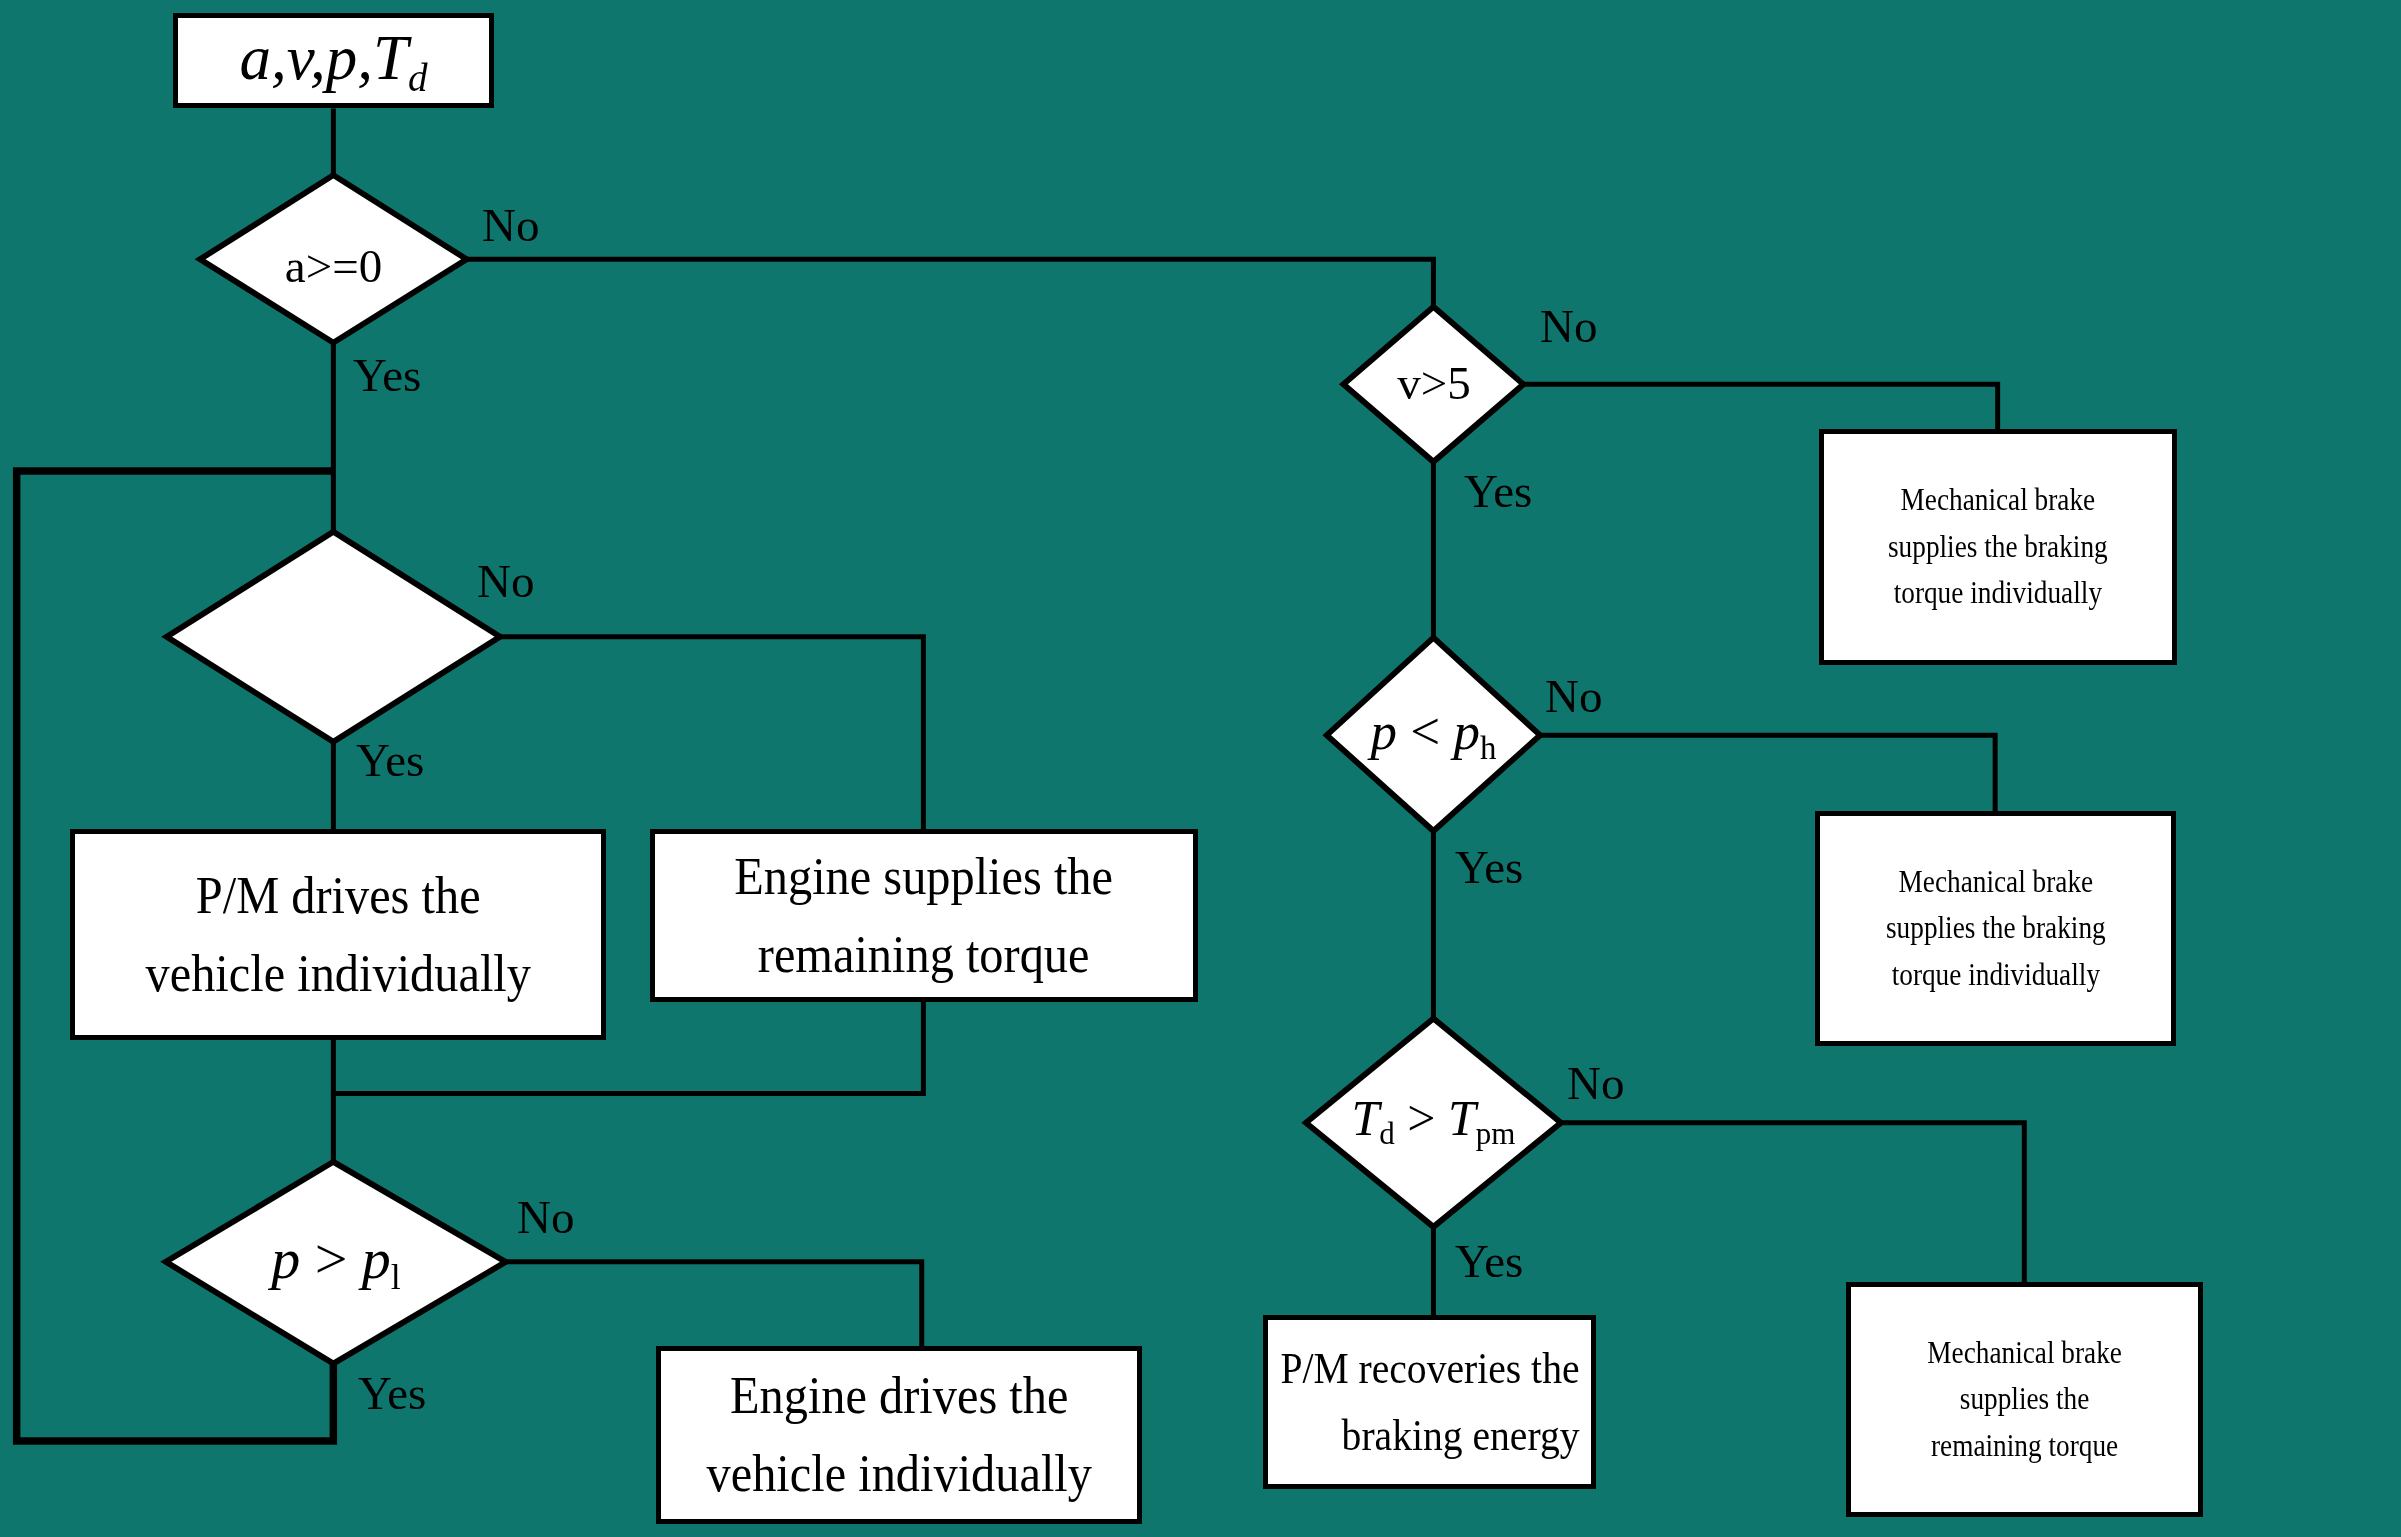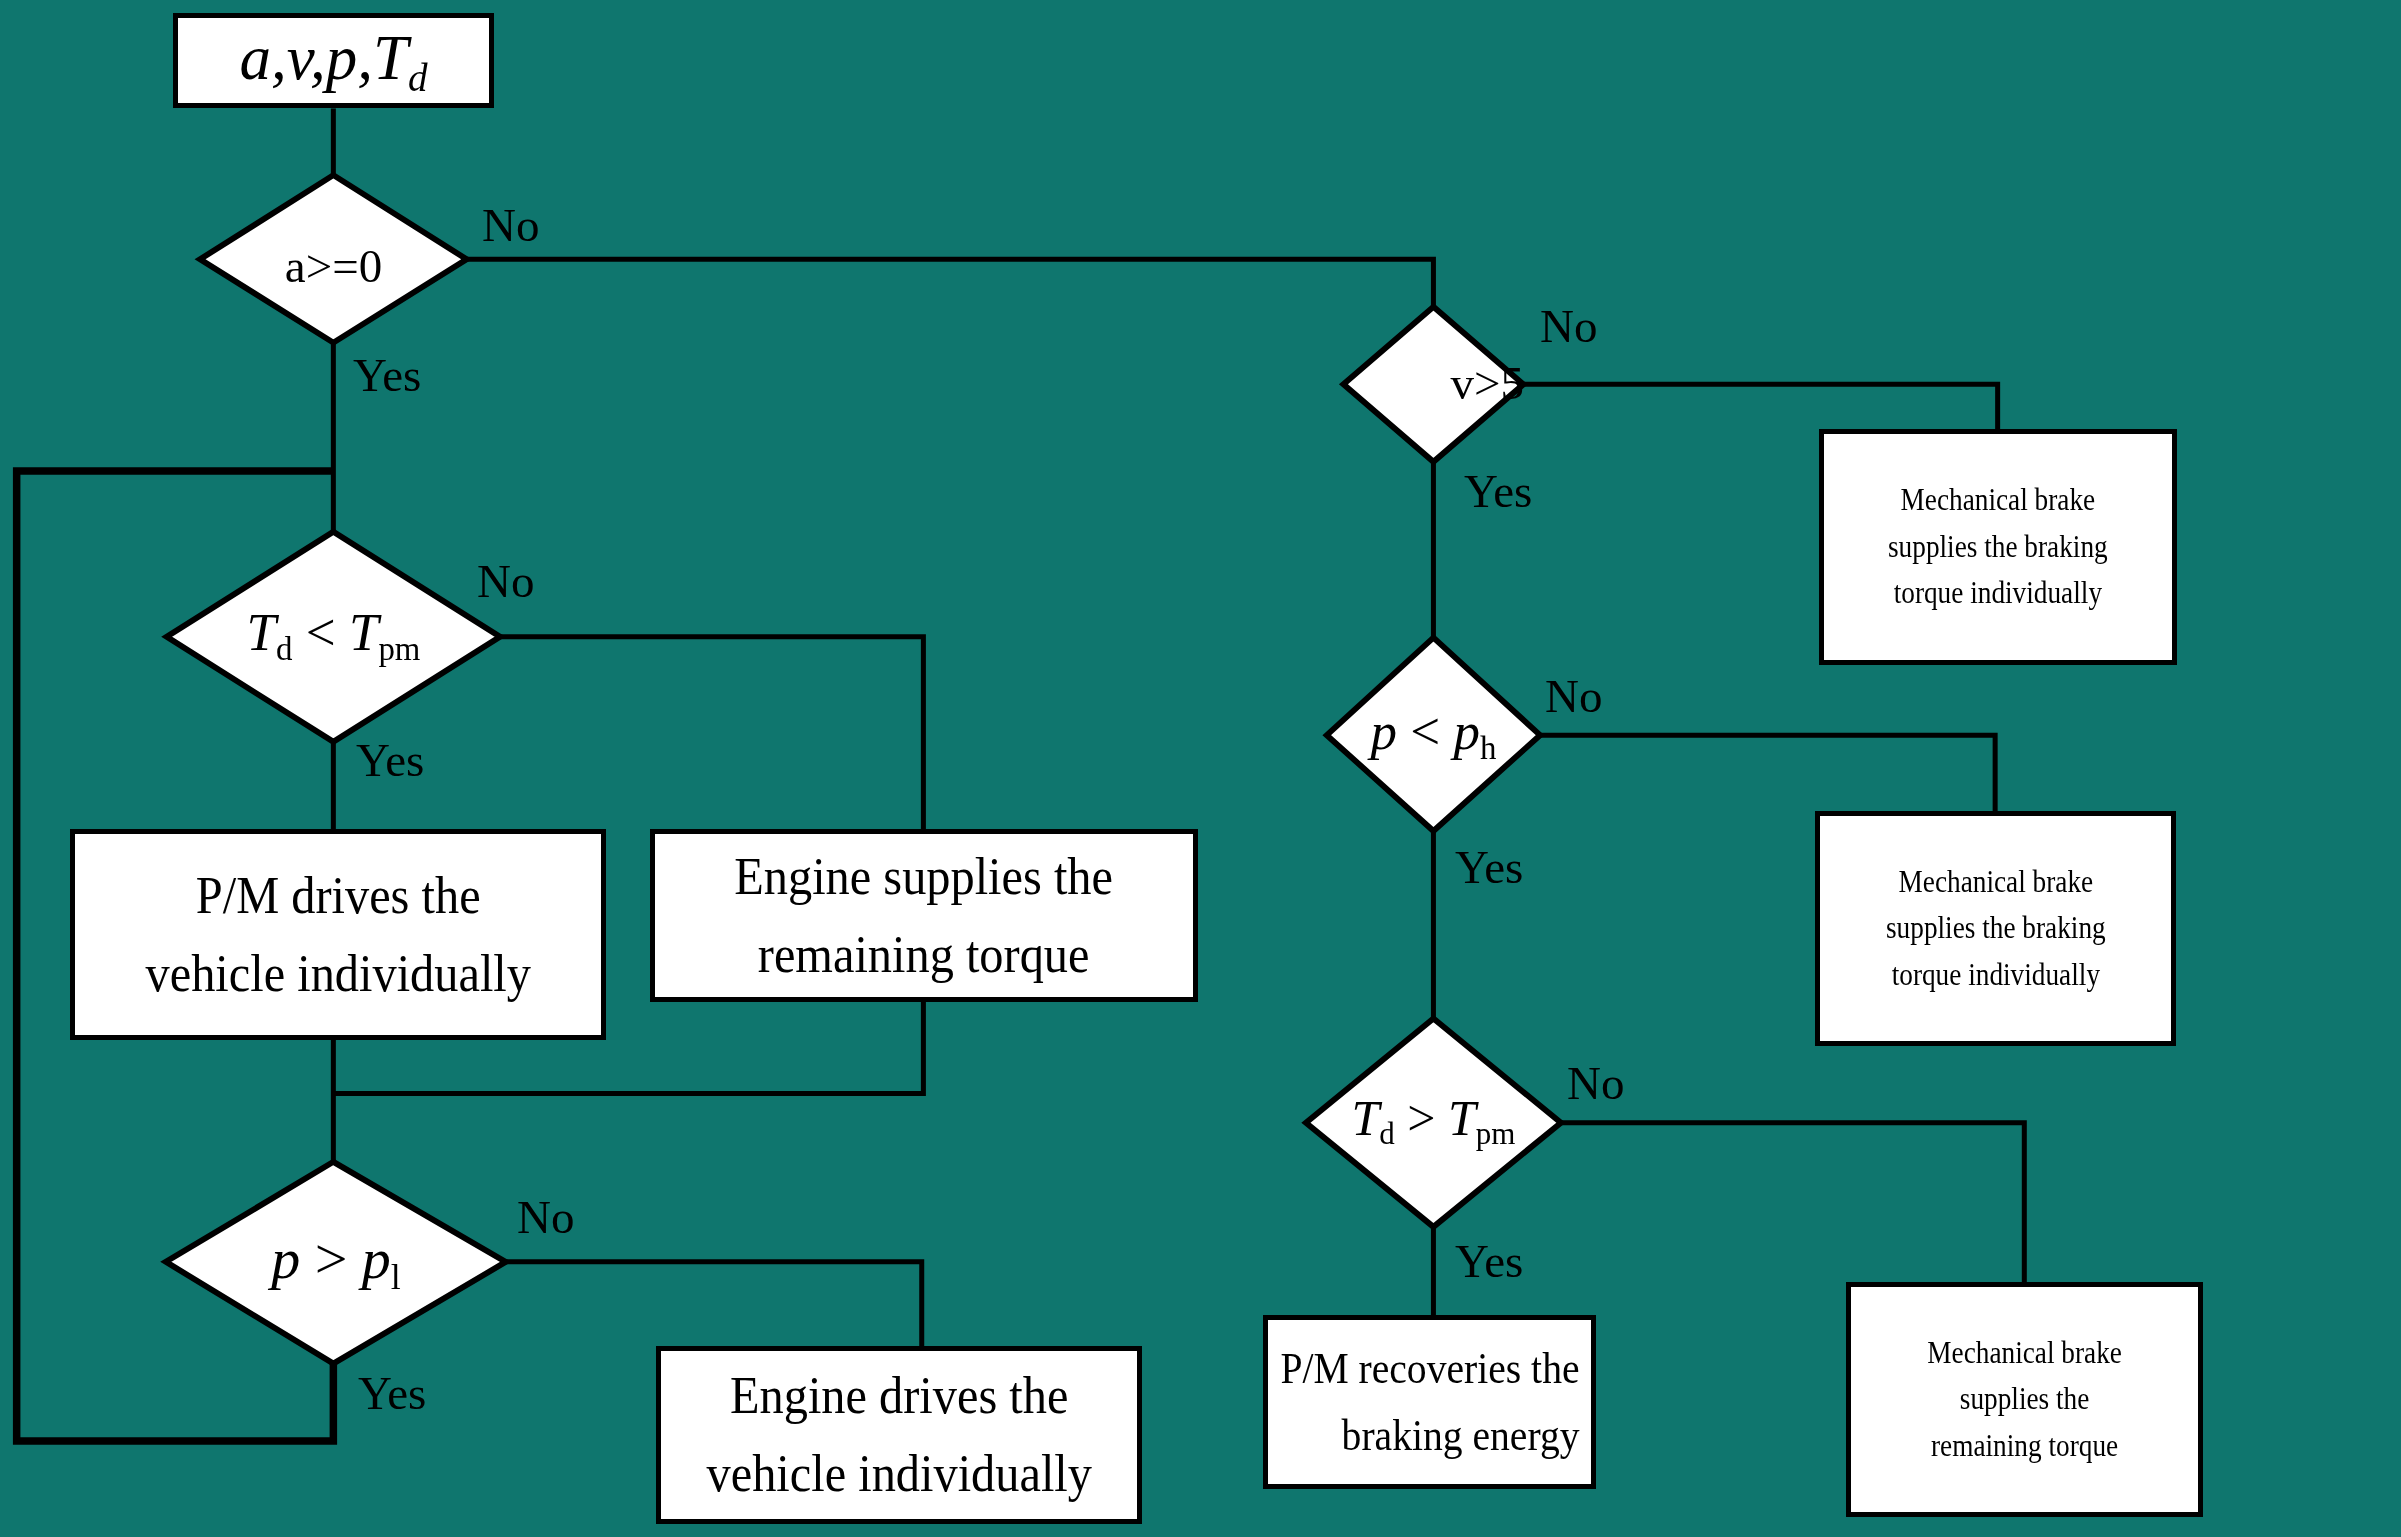--- a/index.html
+++ b/index.html
@@ -115,25 +115,24 @@
 
   <div class="node fs54" style="left:1263px;top:1315px;width:333px;height:174px;">
     <div class="boxtext" style="text-align:right;">
         <div class="box-line">P/M recoveries the</div>
         <div class="box-line">braking energy</div>
       </div>
   </div>
 
   <div class="dlabel" style="left:200px;top:233px;width:267px;font-size:47px;margin-top:8px;"><span>a&gt;=0</span></div>
 
-  <div class="dlabel" style="left:167px;top:603px;width:333px;font-size:53px;"><span class="it">T</span><span class="sub">d</span><span> &lt; </span><span class="it">T</span><span class="sub">pm</span></div>
 
   <div class="dlabel" style="left:166px;top:1227px;width:340px;font-size:58px;"><span class="it">p</span><span> &gt; </span><span class="it">p</span><span class="sub">l</span></div>
 
-  <div class="dlabel" style="left:1344px;top:358px;width:180px;font-size:47px;text-align:right;"><span>v&gt;5</span></div>
+  <div class="dlabel" style="left:1344px;top:358px;width:180px;font-size:47px;"><span>v&gt;5</span></div>
 
   <div class="dlabel" style="left:1327px;top:702px;width:213px;font-size:53px;"><span class="it">p</span><span> &lt; </span><span class="it">p</span><span class="sub">h</span></div>
 
   <div class="dlabel" style="left:1306px;top:1091px;width:255px;font-size:50px;"><span class="it">T</span><span class="sub">d</span><span> &gt; </span><span class="it">T</span><span class="sub">pm</span></div>
 
   <div class="elabel" style="left:482px;top:202px;">No</div>
   <div class="elabel" style="left:353px;top:352px;">Yes</div>
 
   <div class="elabel" style="left:477px;top:558px;">No</div>
   <div class="elabel" style="left:356px;top:737px;">Yes</div>

